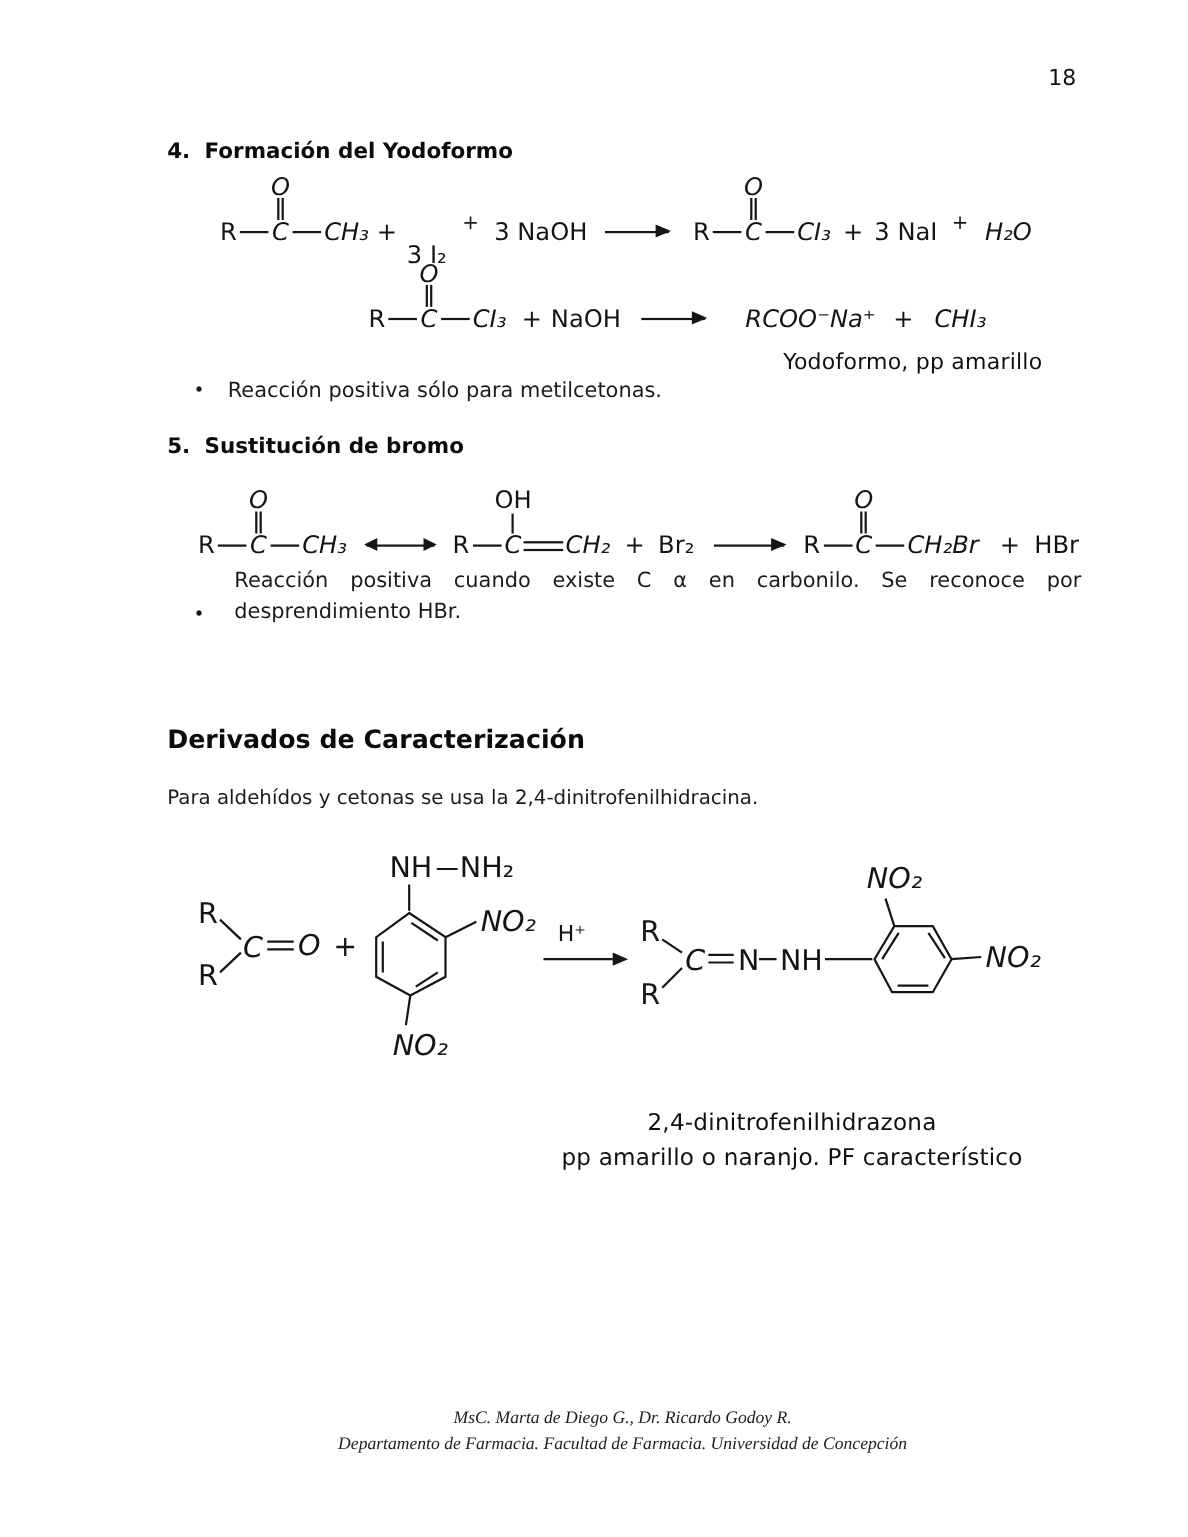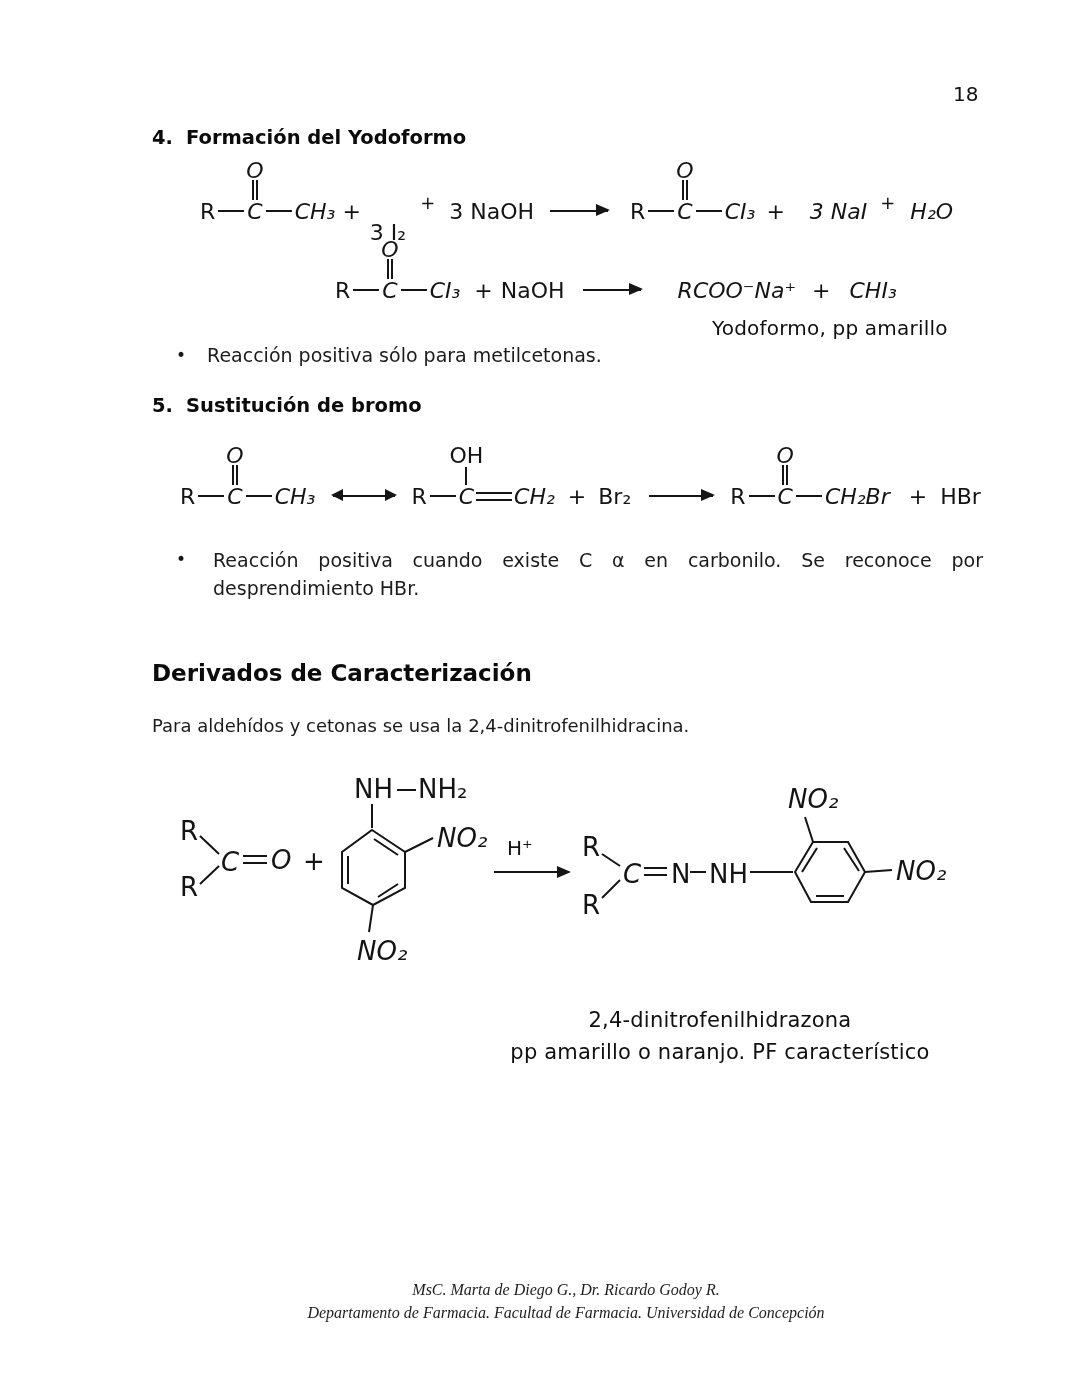--- a/index.html
+++ b/index.html
@@ -58,21 +58,21 @@
   .sl { position:absolute; font-size:26px; line-height:1; color:#141414; white-space:nowrap; }
 
   .caption-blk { text-align:center; line-height:32px; }
   .footer-blk { text-align:center; font-family:"Liberation Serif","DejaVu Serif",serif;
                 font-style:italic; font-size:16px; line-height:23px; color:#1d1d1d; }
   .pagenum { font-size:20px; color:#111; }
 </style>
 </head>
 <body>
 
-<div class="abs pagenum" style="left:953px; top:82px;">18</div>
+<div class="abs pagenum" style="left:953px; top:58px;">18</div>
 
 <div class="abs h-row" style="left:152px; top:126px;">
   <span>4.</span>
   <span>Formación del Yodoformo</span>
 </div>
 
 <div class="abs rxn" style="left:200px; top:196px;">
   <span class="t">R</span>
   <span class="bond"></span>
   <span class="cunit">
@@ -90,21 +90,21 @@
   <span class="t" style="margin-left:22px;">R</span>
   <span class="bond"></span>
   <span class="cunit">
     <span class="t it">C</span>
     <span class="dbl"></span>
     <span class="otop it">O</span>
   </span>
   <span class="bond"></span>
   <span class="t it">CI₃</span>
   <span class="t" style="margin-left:11px;">+</span>
-  <span class="t" style="margin-left:25px;font-style:italic;">3 NaI</span>
+  <span class="t" style="margin-left:10px;">3 NaI</span>
   <span class="t supplus" style="margin-left:13px;">+</span>
   <span class="t it" style="margin-left:15px;">H₂O</span>
 </div>
 
 <div class="abs rxn" style="left:335px; top:275px;">
   <span class="t">R</span>
   <span class="bond"></span>
   <span class="cunit">
     <span class="t it">C</span>
     <span class="dbl"></span>
@@ -162,21 +162,21 @@
     <span class="dbl"></span>
     <span class="otop it">O</span>
   </span>
   <span class="bond"></span>
   <span class="t it">CH₂Br</span>
   <span class="t" style="margin-left:19px;">+</span>
   <span class="t" style="margin-left:13px;">HBr</span>
 </div>
 
 <div class="abs bullet-dot" style="left:176px; top:548px; font-size:17px;">•</div>
-<div class="abs b2" style="left:213px; top:546px;">
+<div class="abs b2" style="left:213px; top:514px;">
   <div class="just">Reacción positiva cuando existe C α en carbonilo. Se reconoce por</div>
   <div>desprendimiento HBr.</div>
 </div>
 
 <div class="abs h-main" style="left:152px; top:660px;">Derivados de Caracterización</div>
 
 <div class="abs body-txt" style="left:152px; top:715px;">Para aldehídos y cetonas se usa la 2,4-dinitrofenilhidracina.</div>
 
 <div class="abs" id="scheme">
   <svg width="820" height="215" viewBox="0 0 820 215">

